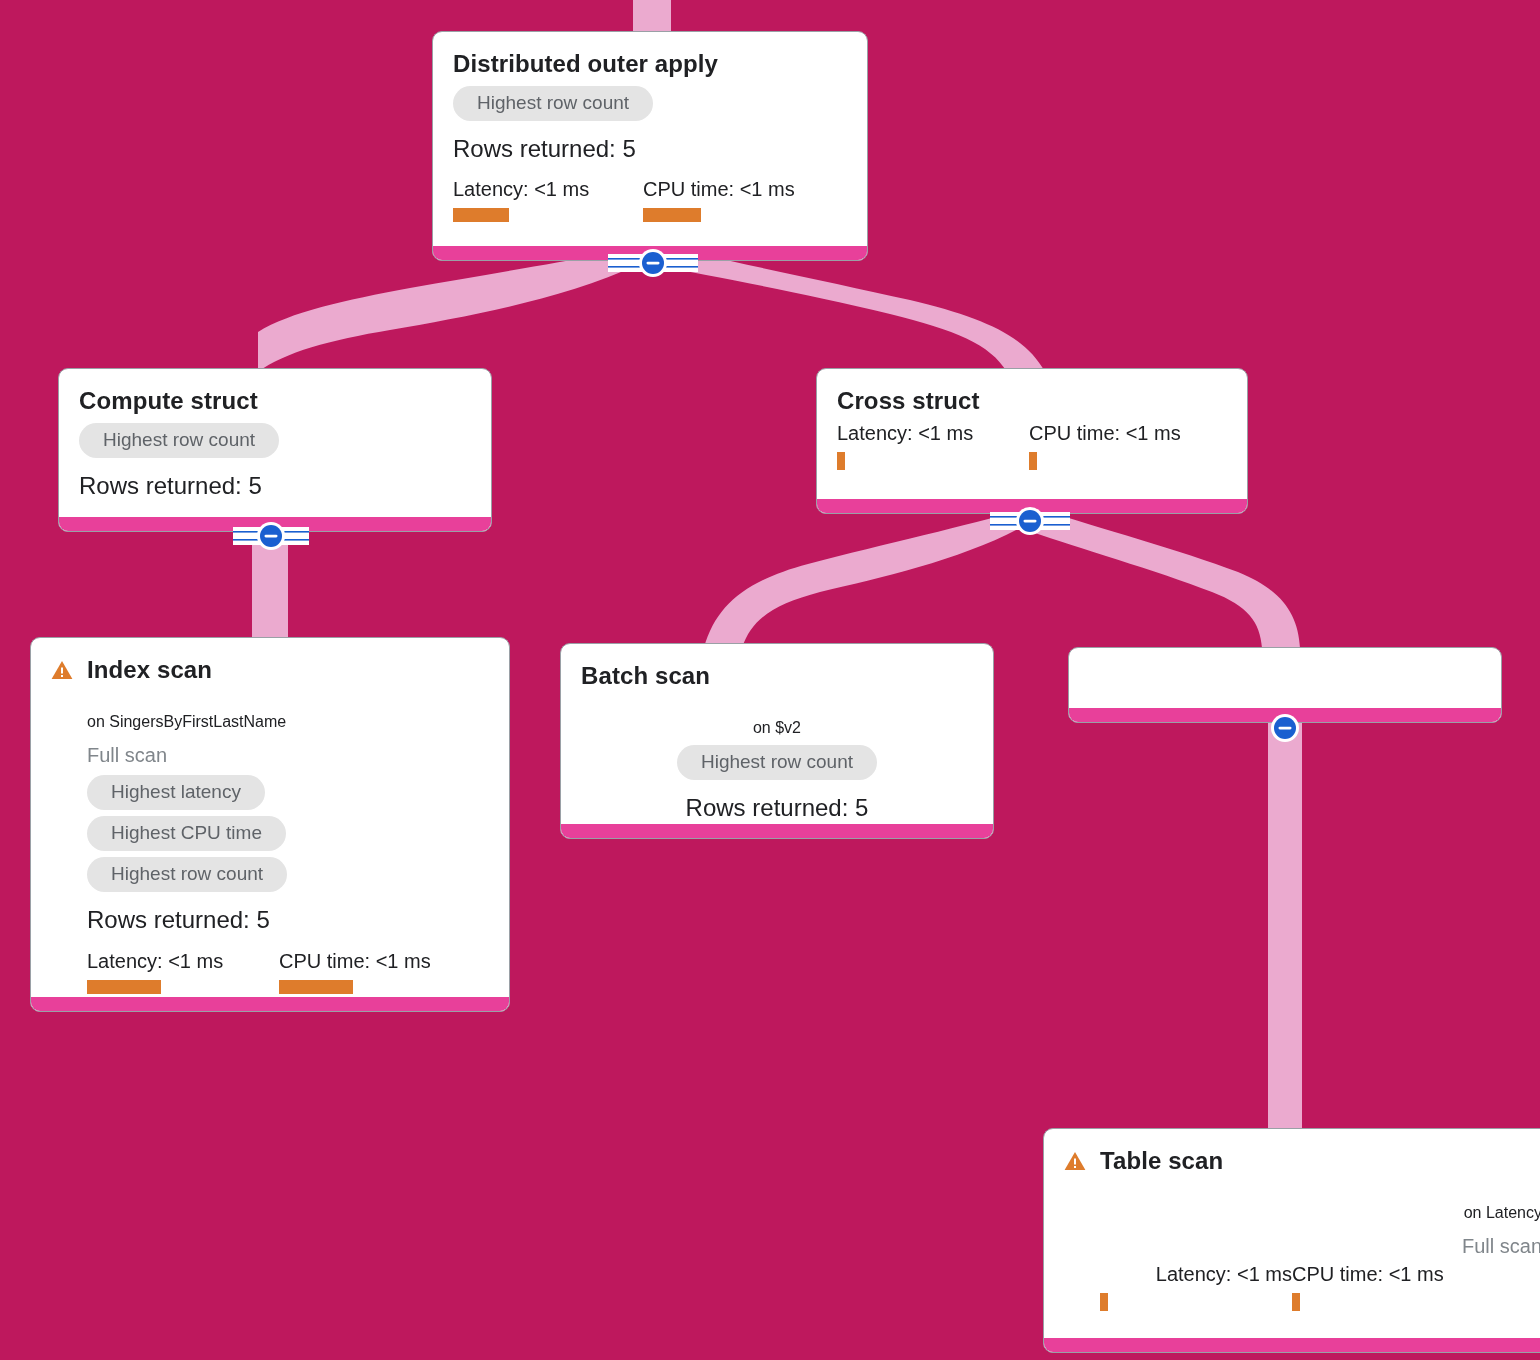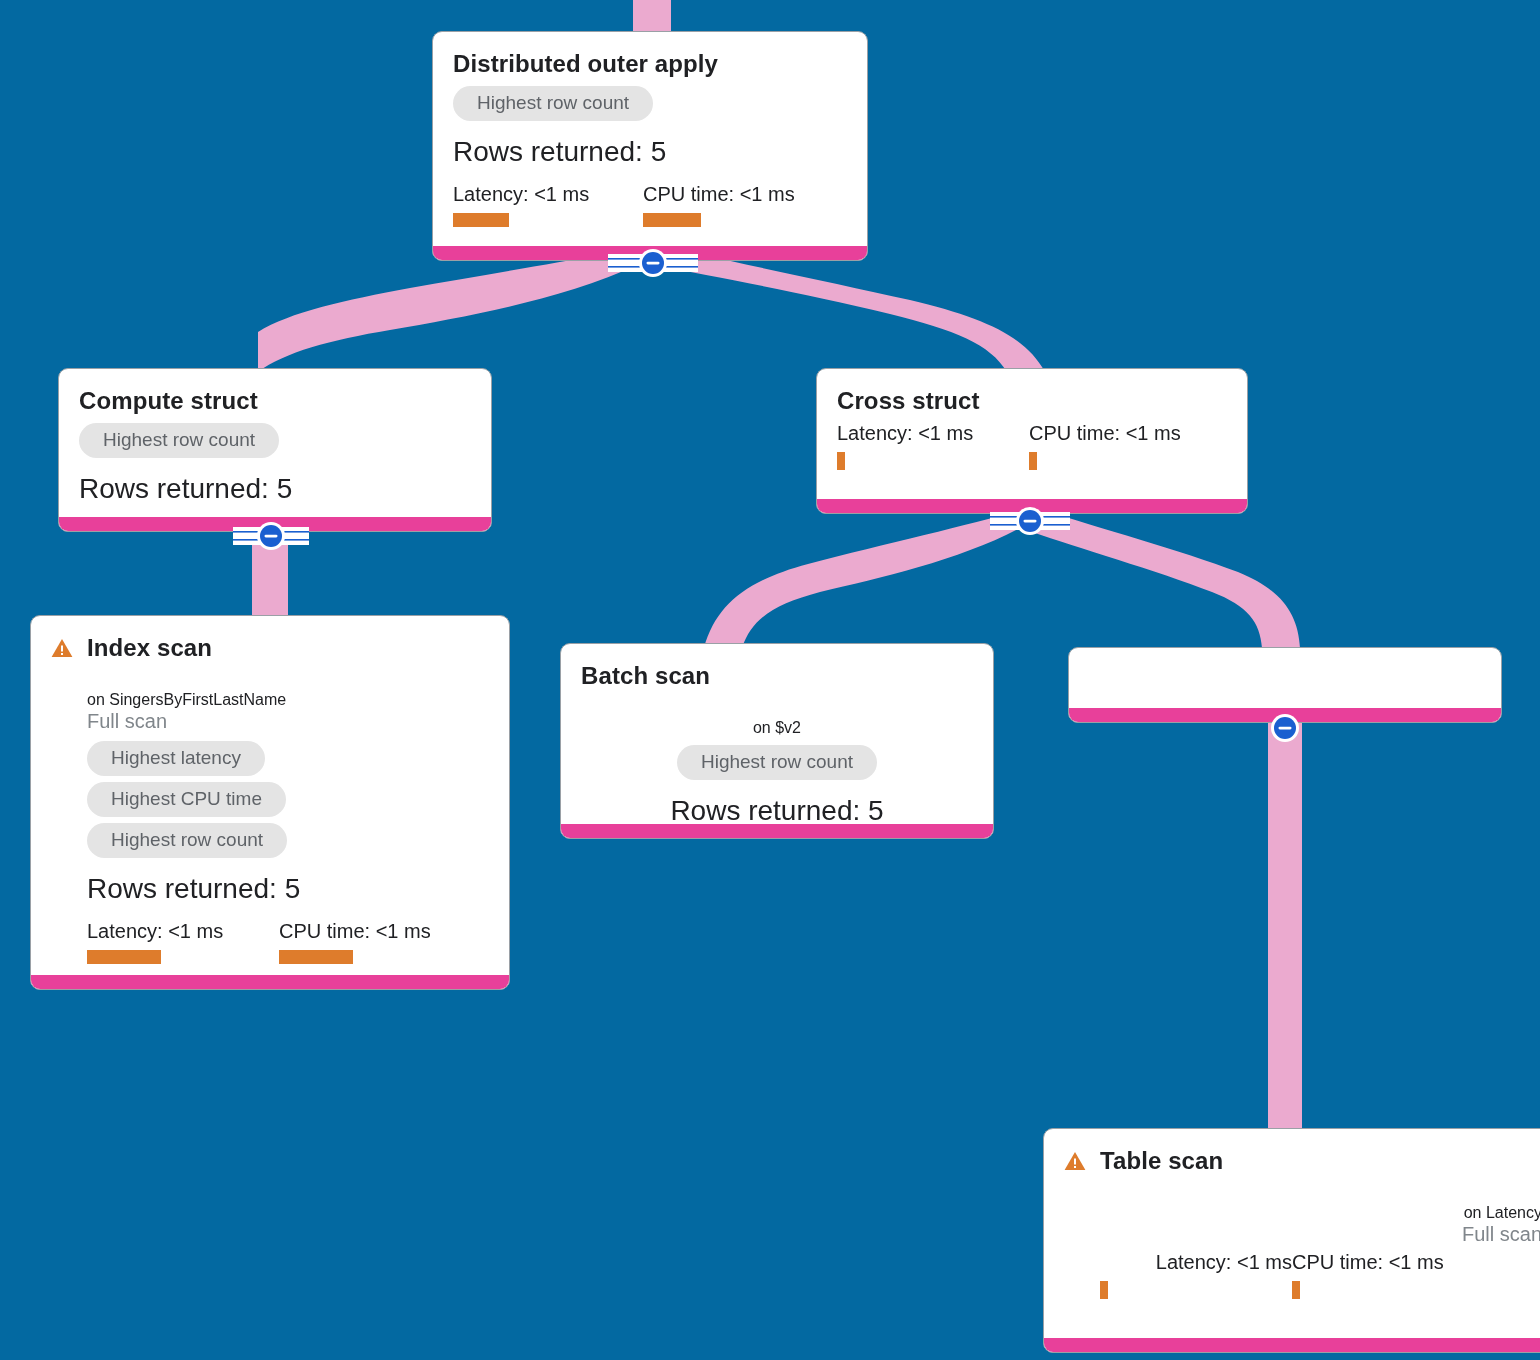--- a/index.html
+++ b/index.html
@@ -4,21 +4,21 @@
 <style>
   html, body {
     margin: 0;
     padding: 0;
     background: #F1F3F4;
   }
   #stage {
     position: relative;
     width: 1540px;
     height: 1360px;
-    background: #0369a1;
+    background: #be185d;
     font-family: "Liberation Sans", sans-serif;
     overflow: hidden;
   }
 
   
   #edges {
     position: absolute;
     left: 0; top: 0;
     width: 1540px;
     height: 1360px;
@@ -68,38 +68,38 @@
   }
   .subtitle {
     font-size: 16px;
     color: #202124;
     margin-top: 28px;
     line-height: 1.2;
   }
   .muted {
     font-size: 20px;
     color: #80868B;
-    margin-top: 0;
+    margin-top: 12px;
     line-height: 1.2;
   }
   .badges {
     margin-top: 8px;
   }
   .badge {
     display: inline-block;
     background: #E4E4E4;
     color: #5F6368;
     font-size: 19px;
     border-radius: 18px;
     padding: 6px 24px 7px 24px;
     margin-bottom: 6px;
     white-space: nowrap;
   }
   .rows {
-    font-size: 28px;
+    font-size: 24px;
     color: #202124;
     margin-top: 8px;
     line-height: 1.2;
   }
   .metrics {
     display: flex;
     margin-top: 14px;
   }
   .metric {
     display: block;
@@ -255,21 +255,21 @@
     <rect x="0" y="0" width="80" height="18" fill="#FFFFFF"></rect>
     <rect x="0" y="4" width="80" height="1.6" fill="#1A5FD0"></rect>
     <rect x="0" y="12" width="80" height="1.6" fill="#1A5FD0"></rect>
   </svg>
   <svg class="toggle" style="left:1015px; top:506px;" viewBox="0 0 30 30">
     <circle cx="15" cy="15" r="14" fill="#FFFFFF"></circle>
     <circle cx="15" cy="15" r="11" fill="#1A5FD0"></circle>
     <rect x="8.5" y="13.8" width="13" height="2.6" rx="1.3" fill="#FFFFFF"></rect>
   </svg>
 
-  <div class="node" style="left:30px; top:615px; width:480px; height:375px;">
+  <div class="node" style="left:30px; top:637px; width:480px; height:375px;">
     <div class="node-body">
       <div class="title-row">
         <svg class="warn-icon" viewBox="0 0 22 20">
           <path d="M11 1 L21.4 19 L0.6 19 Z" fill="#DE7C2C"></path>
           <rect x="10" y="7.5" width="2" height="6" fill="#FFFFFF"></rect>
           <rect x="10" y="15" width="2" height="2" fill="#FFFFFF"></rect>
         </svg>
         <div class="node-title">Index scan</div>
       </div>
       <div class="indent">

